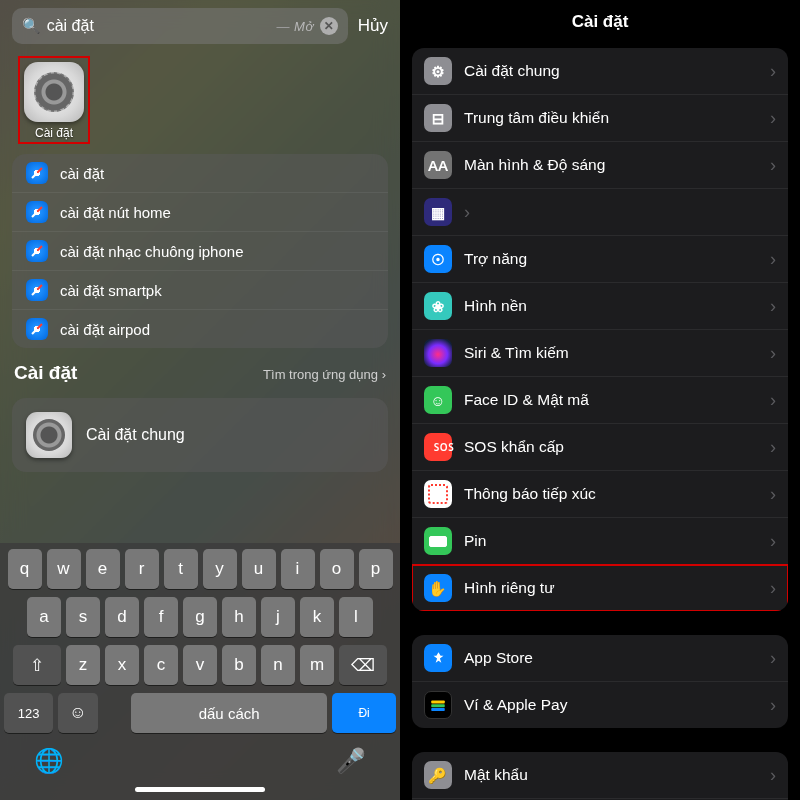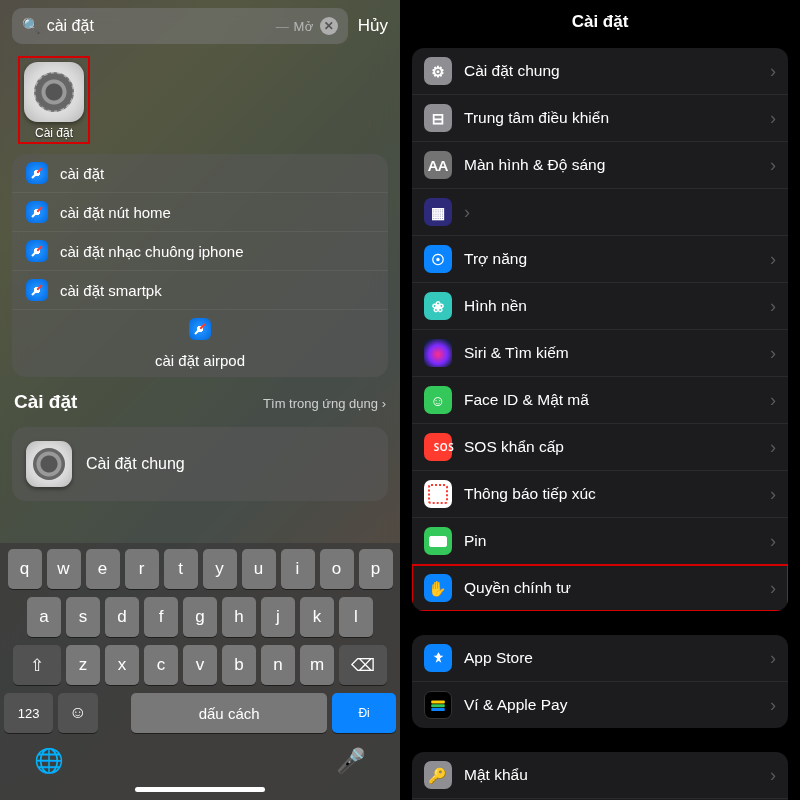--- a/index.html
+++ b/index.html
@@ -39,21 +39,21 @@
     background: rgba(120,120,120,.55);
     border-radius: 10px;
     height: 36px;
     padding: 0 10px;
   }
   .search-icon { color:#c7c7c7; font-size:15px; }
   .searchbar input {
     flex:1; background:transparent; border:0; outline:0;
     color:#fff; font-size:16px;
   }
-  .hint { color:#b8b8b8; font-size:13px; letter-spacing:.5px; }
+  .hint { color:#b8b8b8; font-size:13px; letter-spacing:.5px;font-style:italic; }
   .hint::before { content:"— "; color:#9a9a9a;}
   .clear-btn {
     width:18px;height:18px;border-radius:50%;
     background:#aeaeae;color:#555;
     display:flex;align-items:center;justify-content:center;
     font-size:12px; font-weight:bold; cursor:pointer;
   }
   .cancel { color:#fff; font-size:17px; }
   .result-app {
     margin: 6px 0 0 18px;
@@ -78,21 +78,21 @@
     margin: 10px 12px 0;
     background: rgba(90,90,90,.55);
     border-radius:14px;
     overflow:hidden;
   }
   .suggest-row {
     display:flex;align-items:center;gap:12px;
     padding:8px 14px;
     border-bottom:1px solid rgba(255,255,255,.06);
   }
-  .suggest-row:last-child{border-bottom:0;flex-direction:column;}
+  .suggest-row:last-child{border-bottom:0;}
   .safari-icon {
     width:22px;height:22px;border-radius:6px;
     background: radial-gradient(circle,#fff 0,#fff 20%,#1e90ff 22%,#0066dd 100%);
     position:relative; flex-shrink:0;
   }
   .safari-icon::after{
     content:"";position:absolute;left:50%;top:50%;
     width:2px;height:14px;background:linear-gradient(#ff3b30 50%,#fff 50%);
     transform:translate(-50%,-50%) rotate(45deg);
   }
@@ -342,21 +342,21 @@
           <span class="r-label">Thông báo tiếp xúc</span>
           <span class="chev">›</span>
         </div>
         <div class="r-row">
           <div class="r-icon ic-battery"></div>
           <span class="r-label">Pin</span>
           <span class="chev">›</span>
         </div>
         <div class="r-row highlighted">
           <div class="r-icon ic-privacy">✋</div>
-          <span class="r-label">Quyền chính tư</span>
+          <span class="r-label">Hình riêng tư</span>
           <span class="chev">›</span>
         </div>
       </div>
     <div class="r-group" id="g2">
         <div class="r-row">
           <div class="r-icon ic-appstore">
             <svg viewBox="0 0 24 24">
               <path d="M12 3l3 5h4l-5 4 2 6-4-3-4 3 2-6-5-4h4z" fill="#fff"></path>
             </svg>
           </div>

